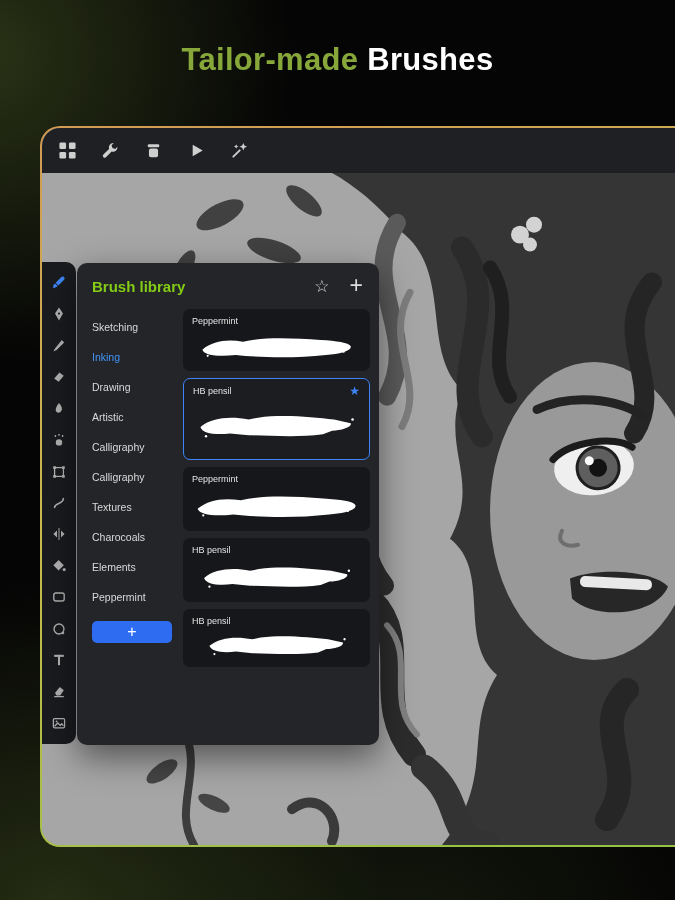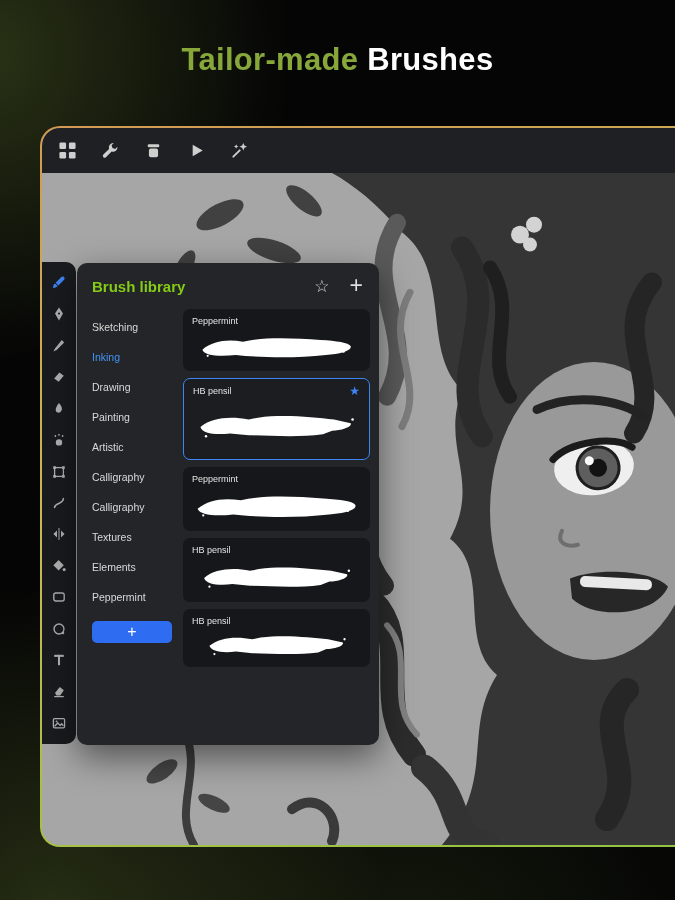--- a/index.html
+++ b/index.html
@@ -374,25 +374,25 @@
       <div class="panel-header">
         <span class="panel-title">Brush library</span>
         <button><span class="hdr-star">☆</span></button>
         <button><span class="hdr-plus">+</span></button>
       </div>
       <div class="panel-body">
         <div class="cats">
           <div class="cat">Sketching</div>
           <div class="cat sel">Inking</div>
           <div class="cat">Drawing</div>
-          <div class="cat">Painting</div>
           <div class="cat">Artistic</div>
           <div class="cat">Calligraphy</div>
           <div class="cat">Calligraphy</div>
           <div class="cat">Textures</div>
+          <div class="cat">Charocoals</div>
           <div class="cat">Elements</div>
           <div class="cat">Peppermint</div>
           <button class="add-cat">+</button>
         </div>
         <div class="brushes">
           <div class="brush-card h62">
             <div class="brush-name">Peppermint</div>
             <div class="strokewrap">
                 <svg class="stroke" width="172" height="30">
                   <use href="#stroke-a"></use>

